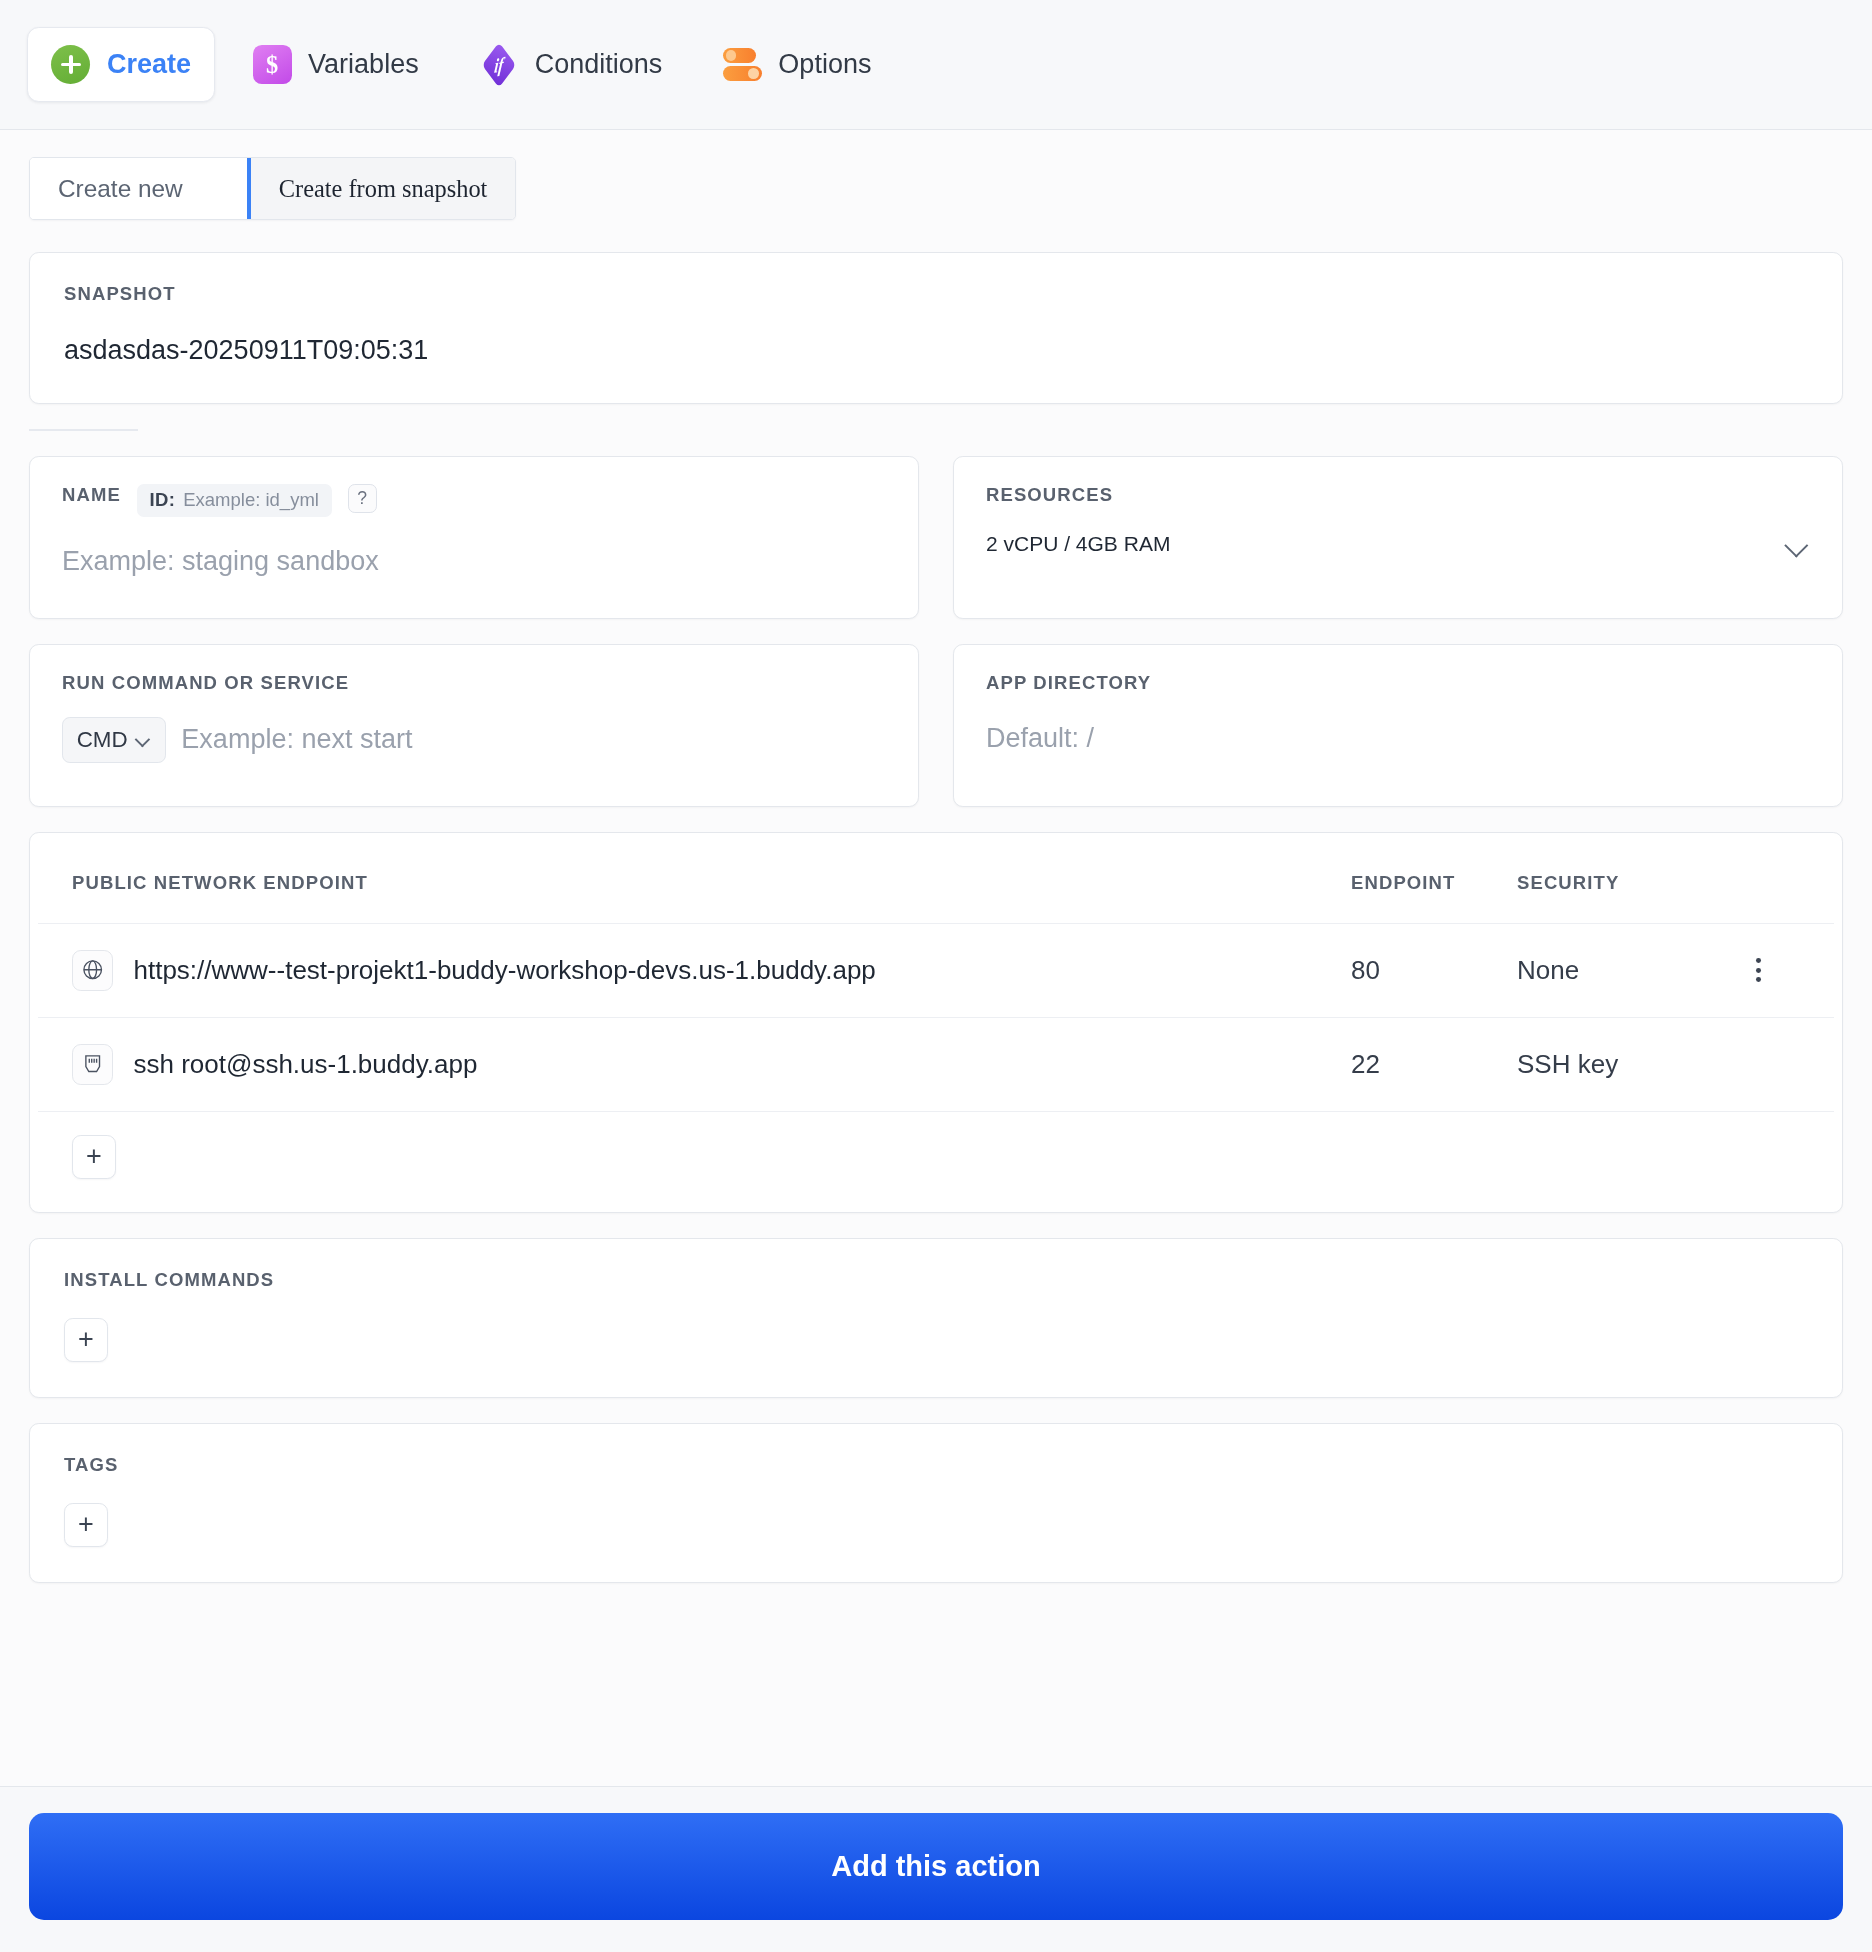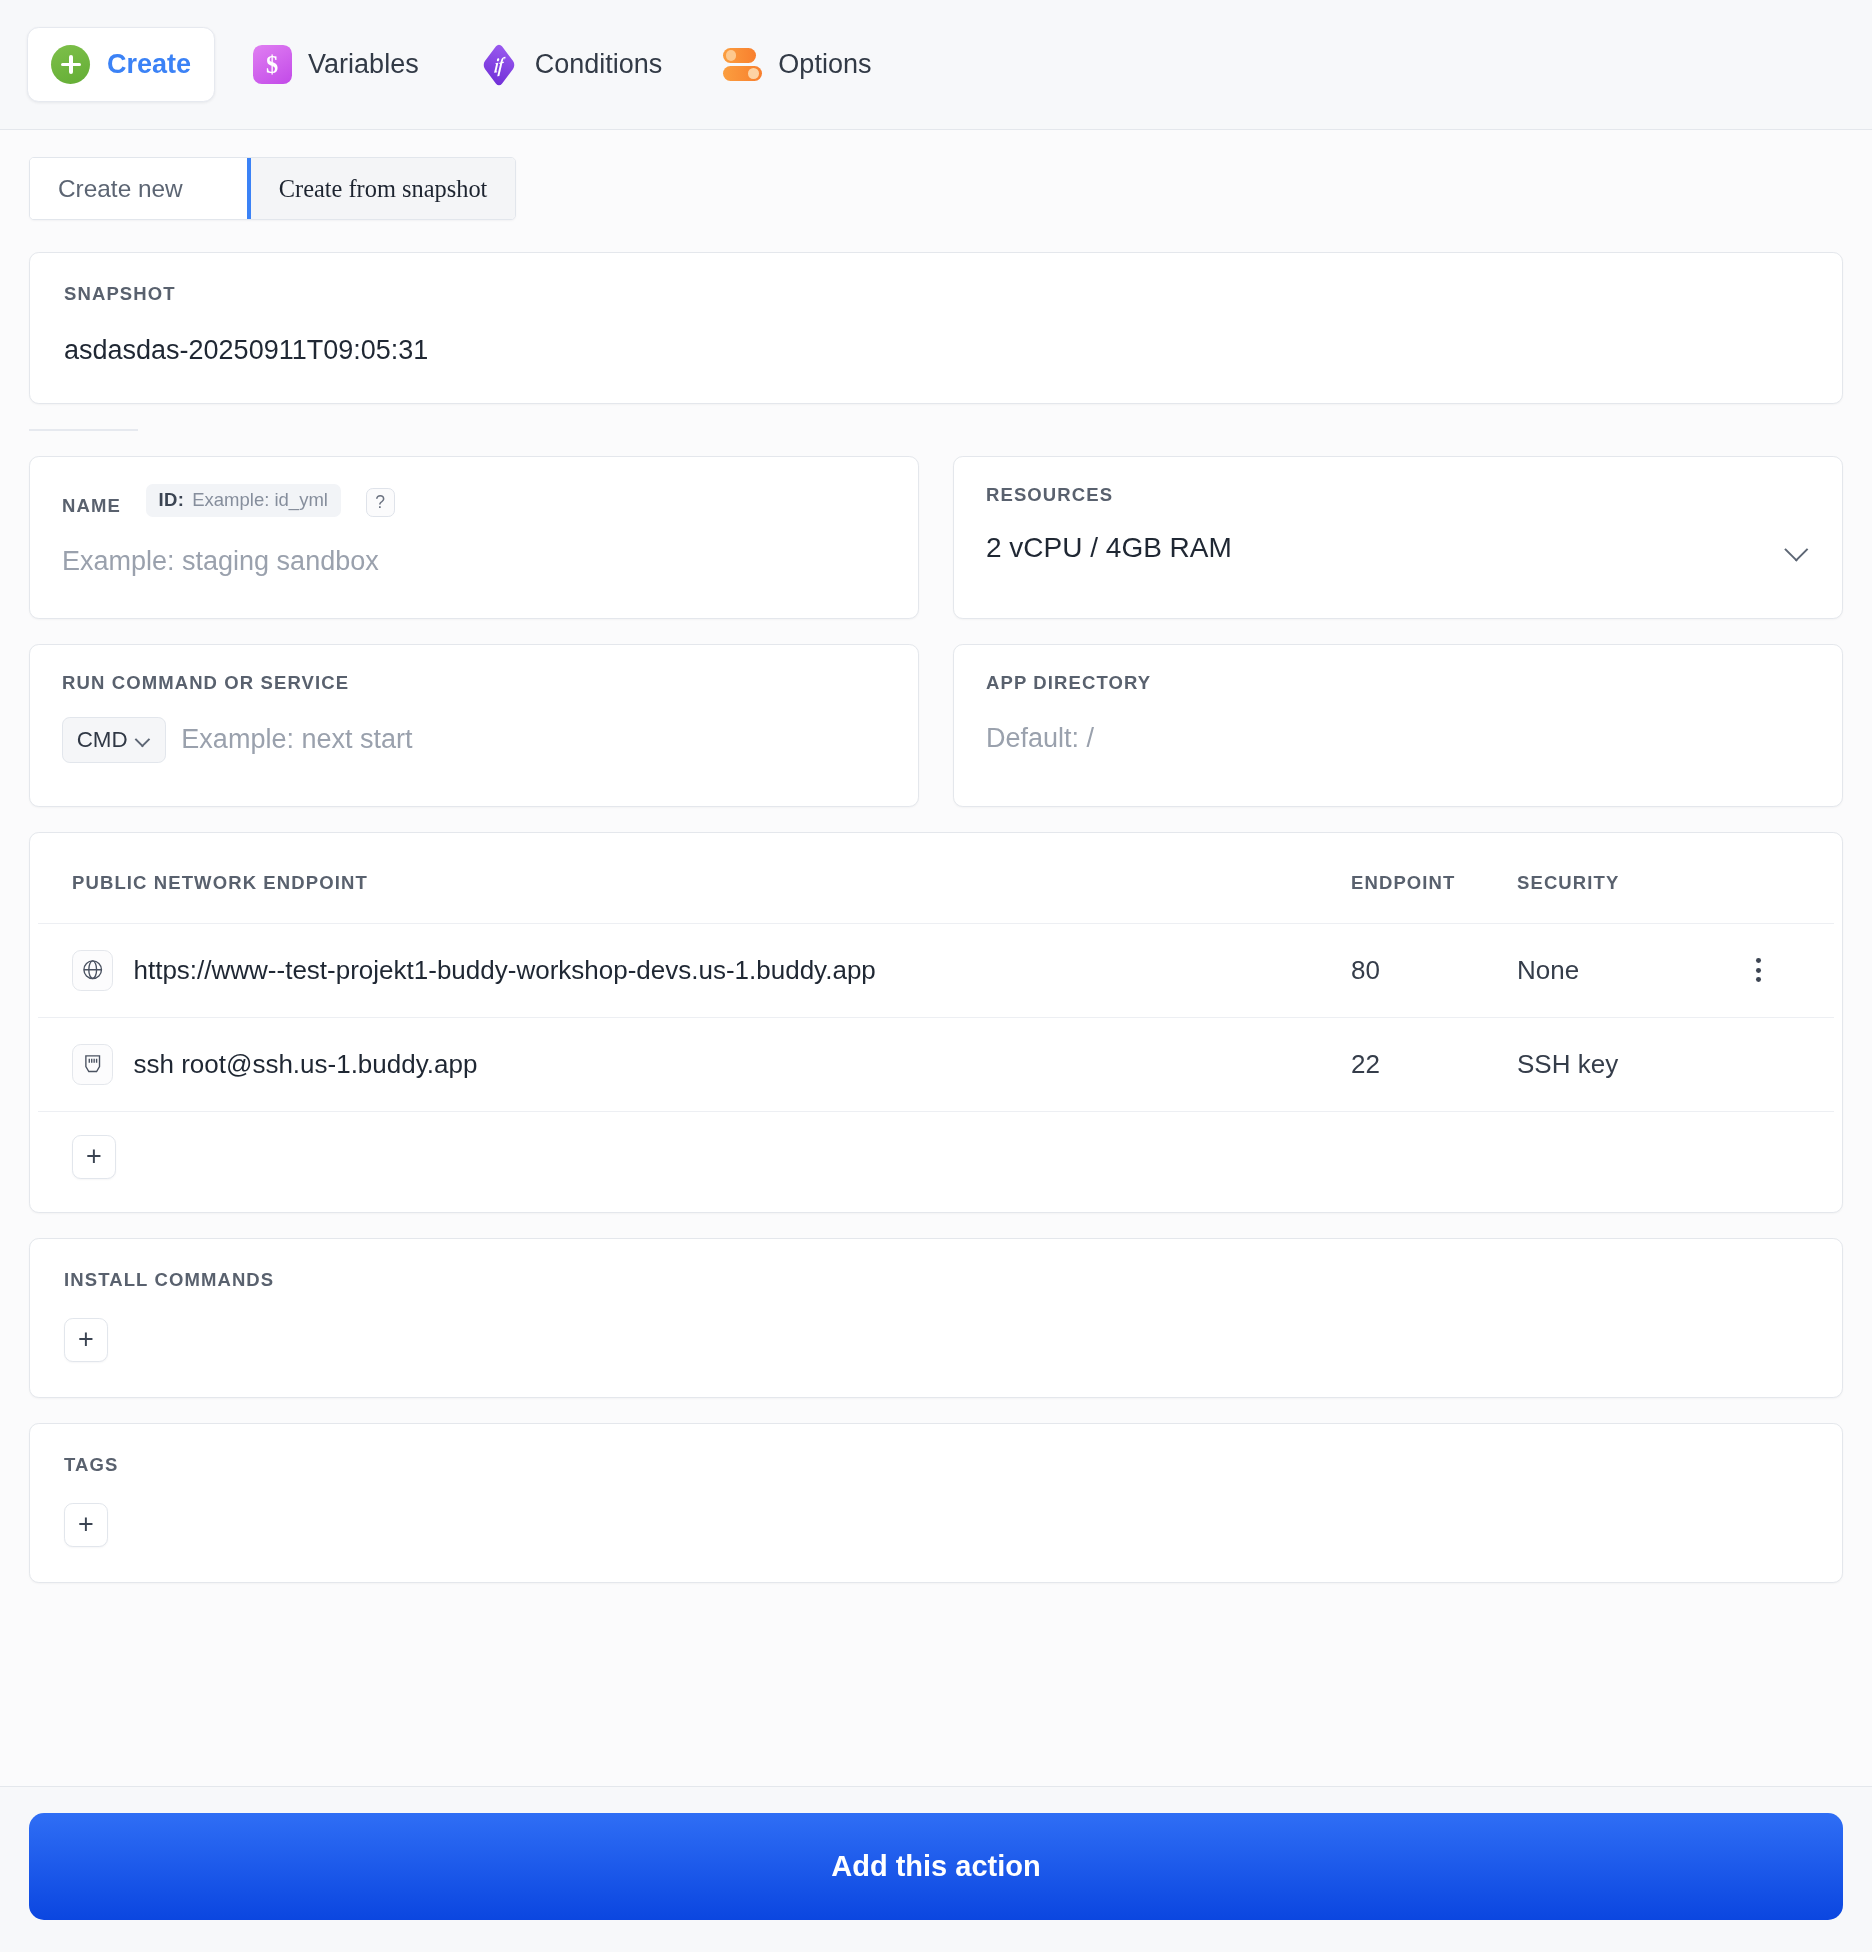--- a/index.html
+++ b/index.html
@@ -167,22 +167,22 @@
     display: grid;
     grid-template-columns: 1fr 1fr;
     gap: 34px;
     margin-bottom: 25px;
   }
 
   .field-card { padding: 27px 32px 29px 32px; min-height: 163px; }
 
   .name-head {
     display: flex;
-    align-items: flex-end;
-    gap: 25px;
+    align-items: flex-start;
+    gap: 16px;
   }
   .id-pill {
     background: #f2f4f7;
     border-radius: 6.8px;
     padding: 5.9px 12.7px;
     display: flex;
     align-items: baseline;
     gap: 7.8px;
   }
   .id-pill .k { font-size: 18.5px; font-weight: 700; color: #3b4452; letter-spacing: .02em; }
@@ -202,21 +202,21 @@
     font-size: 27px;
     color: #9aa1ad;
   }
 
   .select-row {
     margin-top: 26px;
     display: flex;
     align-items: center;
     justify-content: space-between;
   }
-  .select-value { font-size: 28px; color: #1f2733; }
+  .select-value { font-size: 21px; color: #1f2733; }
   .chev {
     width: 25px; height: 25px;
     position: relative;
     flex: 0 0 25px;
   }
   .chev:before {
     content: "";
     position: absolute; left: 2.9px; top: 5.9px;
     width: 14.6px; height: 14.6px;
     border-right: 2.9px solid #5d6674;

